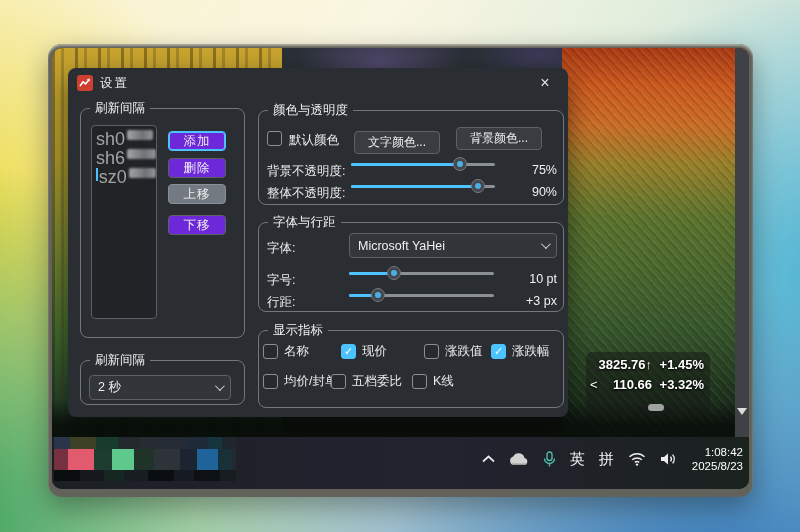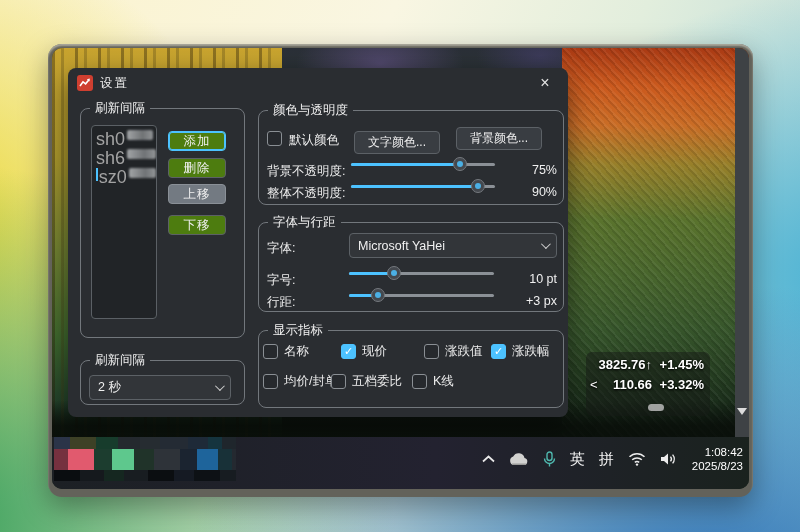--- a/index.html
+++ b/index.html
@@ -54,21 +54,21 @@
   .group { position:absolute; border:1px solid #72777c; border-radius:8px; }
   .group > .glabel { position:absolute; top:-9px; left:9px; background:#2a2d31; padding:0 5px; font-size:12.5px; color:#f0f0f0; }
   
   .g-watch { left:12px; top:40px; width:165px; height:230px; }
   .listbox { position:absolute; left:10px; top:16px; width:66px; height:194px;
     background:#212427; border:1px solid #5b6065; border-radius:4px; padding:4px 0 0 4px; overflow:hidden; }
   .wl-item { font-size:18px; line-height:19px; white-space:nowrap; color:#a3a3a3; display:flex; align-items:flex-start; }
   .redact { display:inline-block; height:10px; margin-left:2px; border-radius:2px;
     background:linear-gradient(90deg,#b9bcbe,#7e8184 60%,#a7aaac); filter:blur(1.3px); opacity:.85; }
   .caret { display:inline-block; width:2px; height:13px; background:#4cc2ff; margin-right:1px; }
-  .btn { position:absolute; left:87px; width:58px; height:20px; background:#4d7c0f;
+  .btn { position:absolute; left:87px; width:58px; height:20px; background:#6d28d9;
     border:1px solid #5c6166; border-radius:4px; color:#f0f0f0; font-size:12.5px;
     display:flex; align-items:center; justify-content:center; letter-spacing:1px; }
   .btn.focus { border-color:#4cc2ff; box-shadow:0 0 0 1px #4cc2ff inset; }
   .btn.lit { background:#737a82; border-color:#8a9097; }
   
   .g-refresh { left:12px; top:292px; width:165px; height:45px; }
   .combo { position:absolute; background:#323539; border:1px solid #5c6166; border-radius:4px;
     display:flex; align-items:center; padding:0 8px; color:#f0f0f0; font-size:12.5px; }
   .combo .chev { margin-left:auto; width:7px; height:7px; border-right:1.6px solid #cfcfcf;
     border-bottom:1.6px solid #cfcfcf; transform:rotate(45deg) translateY(-2px); }

